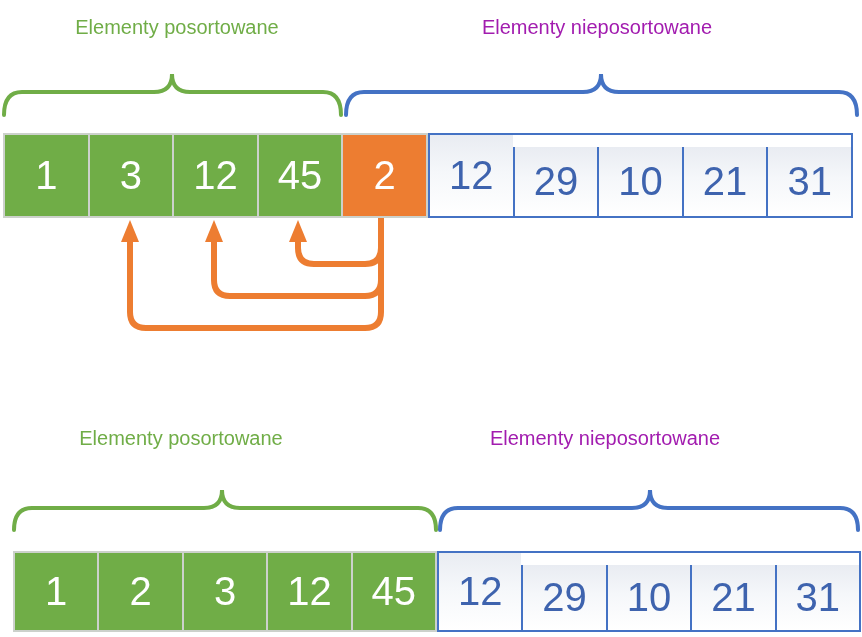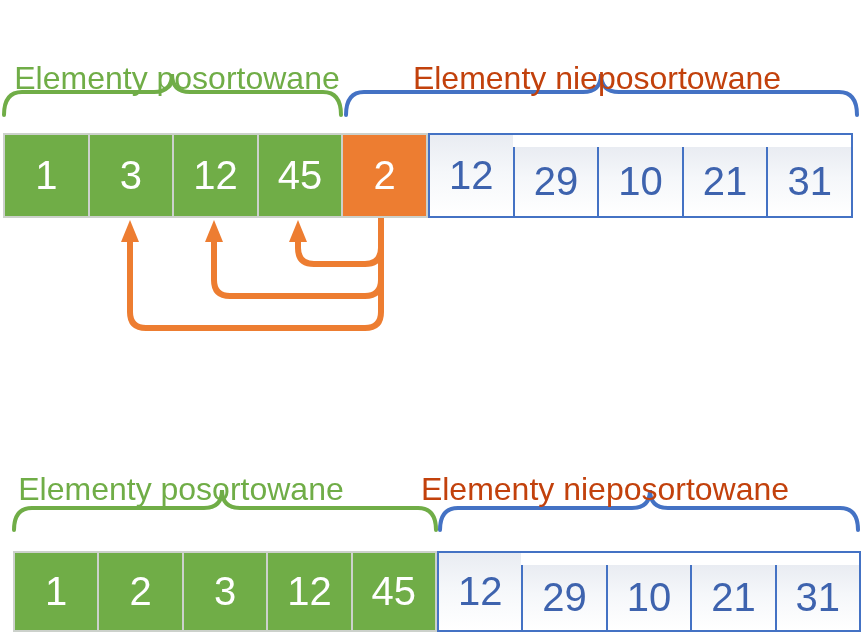--- a/index.html
+++ b/index.html
@@ -12,28 +12,27 @@
     font-family: "Liberation Sans", sans-serif;
   }
   .overlay {
     position: absolute;
     left: 0; top: 0;
     width: 862px; height: 637px;
     pointer-events: none;
   }
   .label {
     position: absolute;
-    font-size: 32px;
+    font-size: 20px;
     line-height: 1.1;
     white-space: nowrap;
     transform: translateX(-50%);
-    margin-top: 45px;
   }
   .label.green { color: #70AD47; }
-  .label.blue  { color: #c2410c; }
+  .label.blue  { color: #a21caf; }
 
   .row {
     position: absolute;
     display: flex;
   }
   .group {
     display: flex;
     box-sizing: border-box;
     height: 100%;
   }

